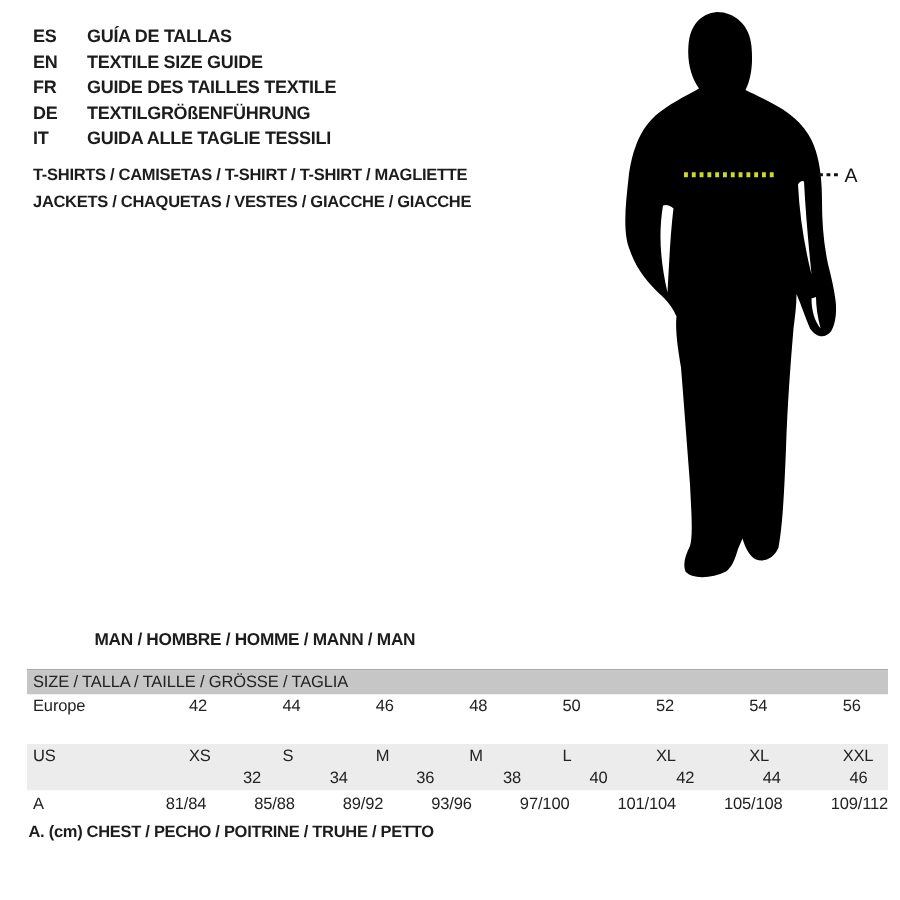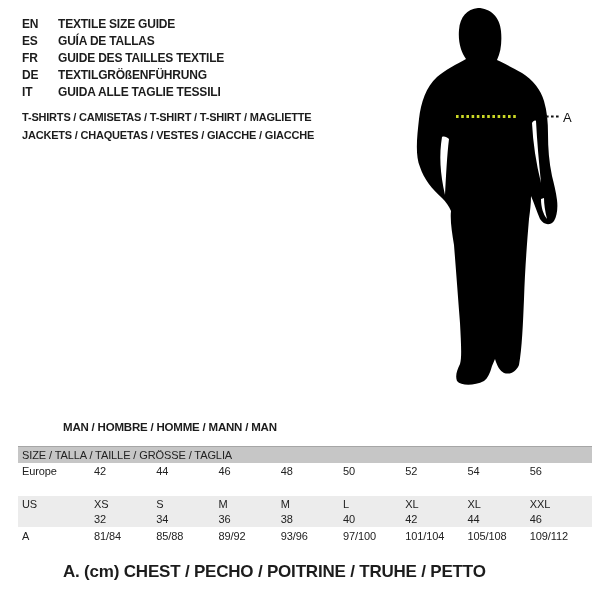--- a/index.html
+++ b/index.html
@@ -24,46 +24,46 @@
   
   .figure-wrap{position:absolute;left:400px;top:5px;width:175px;height:390px;}
   .figure-wrap svg{display:block;width:175px;height:390px;}
 
   
   .section-title{position:absolute;left:19px;top:421px;font-weight:bold;font-size:11.5px;white-space:nowrap;padding-left:44px;}
 
   
   .size-table{position:absolute;left:18px;top:446px;width:574px;font-size:11px;letter-spacing:-0.1px;border-top:1px solid #a6a6a6;}
   .t-header{background:#c6c6c6;height:16px;line-height:16px;padding-left:4px;color:#222;white-space:nowrap;}
-  .t-row{display:flex;color:#222;}
+  .t-row{display:flex;color:#222;gap:32px;}
   .t-row.white{background:#ffffff;}
   .t-row.shaded{background:#ececec;}
   .t-row.h17{height:17px;line-height:17px;}
   .t-row.h16{height:16px;line-height:16px;margin-top:16px;}
-  .t-row.h15{height:15px;line-height:15px;}
+  .t-row.h15{height:15px;line-height:15px;padding-left:36px;}
   .t-row.h18{height:18px;line-height:18px;}
   .t-label{width:72px;padding-left:4px;}
   .t-cell{flex:1;text-align:left;}
 
   
-  .footnote{position:absolute;left:19px;top:565px;font-weight:bold;font-size:17px;line-height:13px;white-space:nowrap;margin-left:44px;}
+  .footnote{position:absolute;left:19px;top:549px;font-weight:bold;font-size:11px;line-height:13px;white-space:nowrap;}
 </style>
 </head>
 <body>
 
 <div class="page">
 
   <div class="lang-block">
     <div class="lang-row">
+      <span class="lang-code">ES</span>
+      <span class="lang-label">GUÍA DE TALLAS</span>
+    </div>
+    <div class="lang-row">
       <span class="lang-code">EN</span>
       <span class="lang-label">TEXTILE SIZE GUIDE</span>
-    </div>
-    <div class="lang-row">
-      <span class="lang-code">ES</span>
-      <span class="lang-label">GUÍA DE TALLAS</span>
     </div>
     <div class="lang-row">
       <span class="lang-code">FR</span>
       <span class="lang-label">GUIDE DES TAILLES TEXTILE</span>
     </div>
     <div class="lang-row">
       <span class="lang-code">DE</span>
       <span class="lang-label">TEXTILGRÖßENFÜHRUNG</span>
     </div>
     <div class="lang-row">

